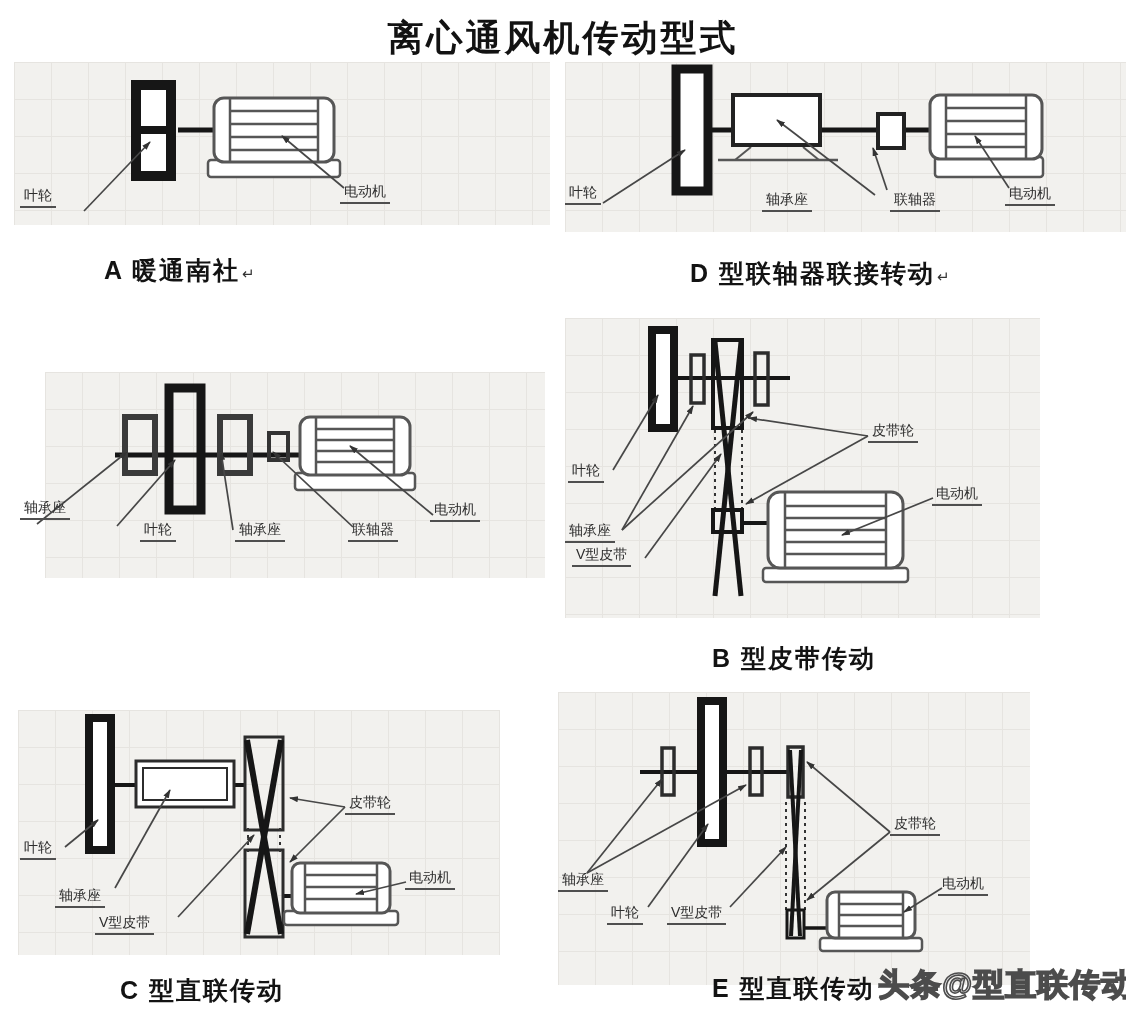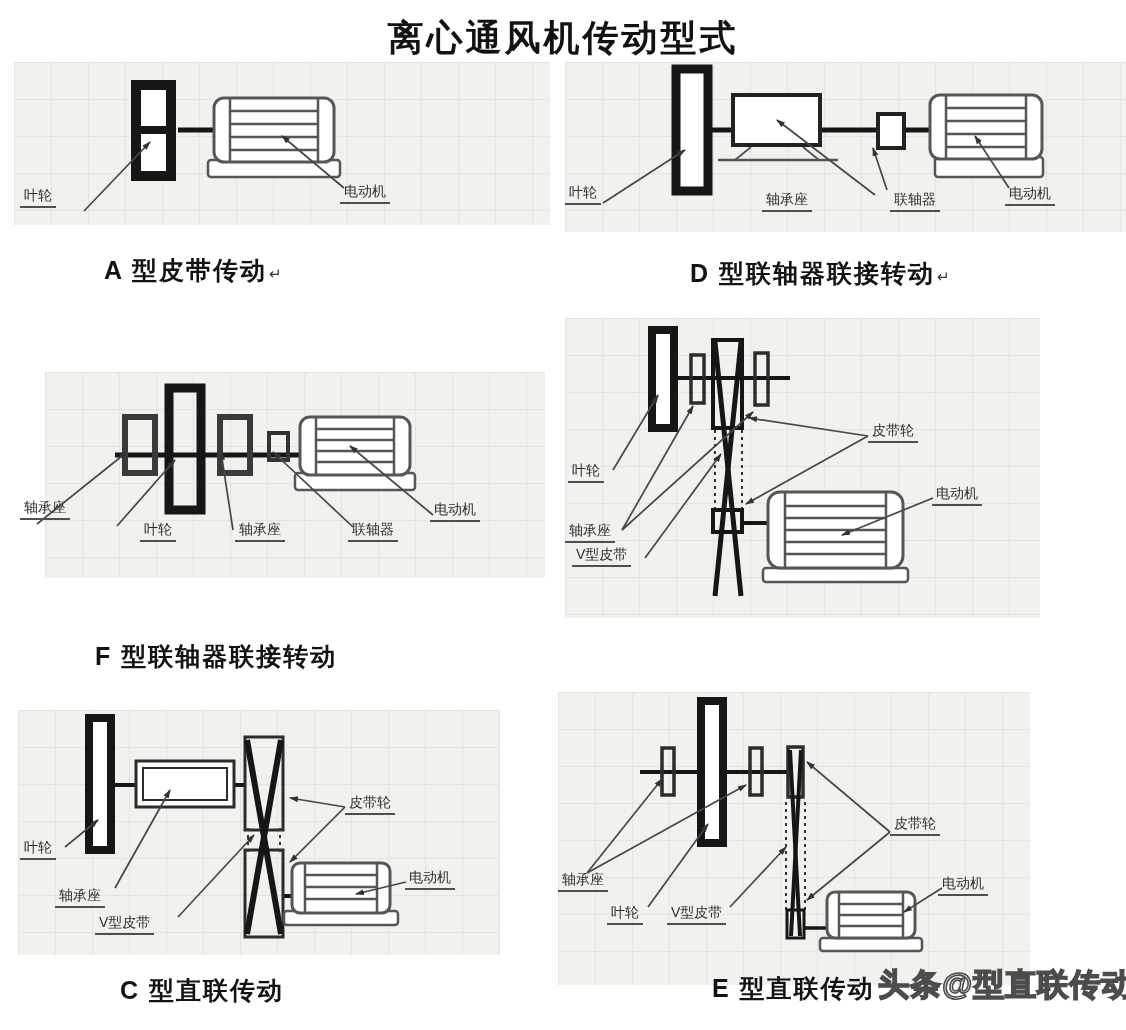--- a/index.html
+++ b/index.html
@@ -54,21 +54,21 @@
         <rect class="ink" x="122" y="23" width="35" height="91" fill="#ffffff" stroke-width="10"></rect>
         <line class="ink" x1="118" y1="68" x2="162" y2="68" stroke-width="8"></line>
       </g>
       <line class="leader" x1="70" y1="149" x2="136" y2="80" marker-end="url(#ma)"></line>
       <line class="leader" x1="330" y1="126" x2="268" y2="74" marker-end="url(#ma)"></line>
     </svg>
     <span class="lbl" style="left:6px;top:124px;">叶轮</span>
     <span class="lbl" style="left:326px;top:120px;">电动机</span>
   </section>
   <div class="caption" style="left:104px;top:254px;">
-    <span>A 型皮带传动</span><span class="ret">↵</span>
+    <span>A 暖通南社</span><span class="ret">↵</span>
   </div>
 
   <section class="panel" style="left:565px;top:62px;width:561px;height:170px;">
     <svg class="art" width="561" height="170" viewBox="0 0 561 170">
       <defs>
           <marker id="md" markerWidth="12" markerHeight="10" refX="8" refY="3" orient="auto" markerUnits="userSpaceOnUse">
         <path d="M0,0 L9,3 L0,6 z" fill="#333"></path>
           </marker>
         </defs>
       <g>
@@ -149,23 +149,20 @@
       <line class="leader" x1="188" y1="158" x2="176" y2="80" marker-end="url(#mf)"></line>
       <line class="leader" x1="308" y1="155" x2="228" y2="80" marker-end="url(#mf)"></line>
       <line class="leader" x1="388" y1="143" x2="305" y2="74" marker-end="url(#mf)"></line>
     </svg>
     <span class="lbl" style="left:-25px;top:126px;">轴承座</span>
     <span class="lbl" style="left:95px;top:148px;">叶轮</span>
     <span class="lbl" style="left:190px;top:148px;">轴承座</span>
     <span class="lbl" style="left:303px;top:148px;">联轴器</span>
     <span class="lbl" style="left:385px;top:128px;">电动机</span>
   </section>
-  <div class="caption" style="left:95px;top:640px;">
-    <span>F 型联轴器联接转动</span>
-  </div>
 
   <section class="panel" style="left:565px;top:318px;width:475px;height:300px;">
     <svg class="art" width="475" height="300" viewBox="0 0 475 300">
       <defs>
           <marker id="mb" markerWidth="12" markerHeight="10" refX="8" refY="3" orient="auto" markerUnits="userSpaceOnUse">
         <path d="M0,0 L9,3 L0,6 z" fill="#333"></path>
           </marker>
         </defs>
       <g>
         <line class="ink" x1="109" y1="60" x2="225" y2="60" stroke-width="4"></line>
@@ -206,20 +203,23 @@
       <line class="leader" x1="303" y1="118" x2="184" y2="100" marker-end="url(#mb)"></line>
       <line class="leader" x1="303" y1="118" x2="181" y2="186" marker-end="url(#mb)"></line>
       <line class="leader" x1="368" y1="180" x2="277" y2="217" marker-end="url(#mb)"></line>
     </svg>
     <span class="lbl" style="left:3px;top:143px;">叶轮</span>
     <span class="lbl" style="left:0px;top:203px;">轴承座</span>
     <span class="lbl" style="left:7px;top:227px;">V型皮带</span>
     <span class="lbl" style="left:303px;top:103px;">皮带轮</span>
     <span class="lbl" style="left:367px;top:166px;">电动机</span>
   </section>
+  <div class="caption" style="left:712px;top:642px;">
+    <span>B 型皮带传动</span>
+  </div>
 
   <section class="panel" style="left:18px;top:710px;width:482px;height:245px;">
     <svg class="art" width="482" height="245" viewBox="0 0 482 245">
       <defs>
           <marker id="mc" markerWidth="12" markerHeight="10" refX="8" refY="3" orient="auto" markerUnits="userSpaceOnUse">
         <path d="M0,0 L9,3 L0,6 z" fill="#333"></path>
           </marker>
         </defs>
       <g>
         <line class="ink" x1="93" y1="75" x2="228" y2="75" stroke-width="4"></line>

